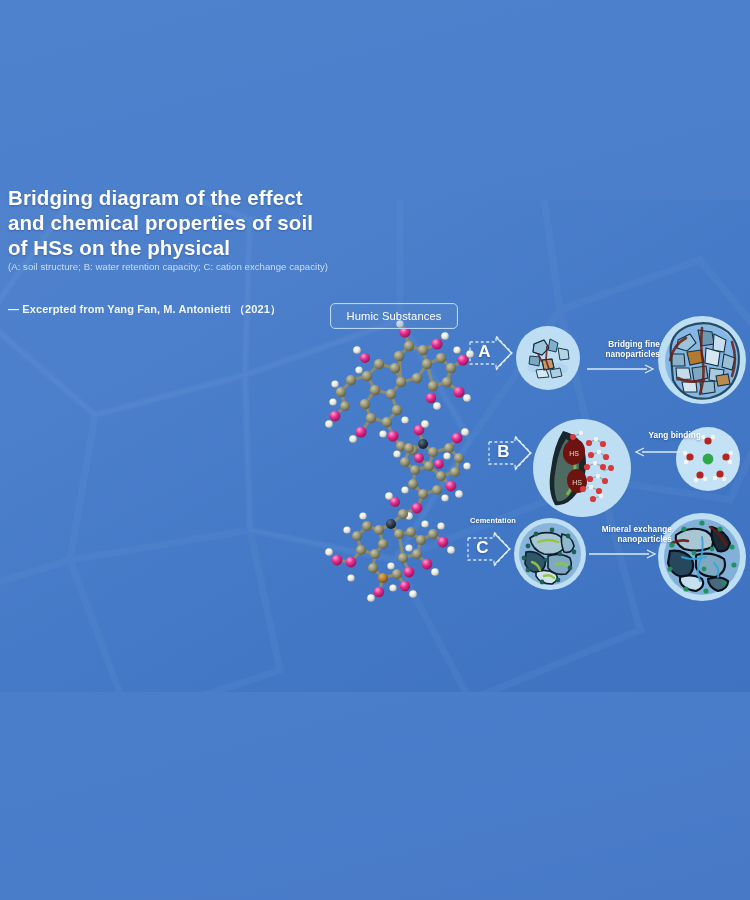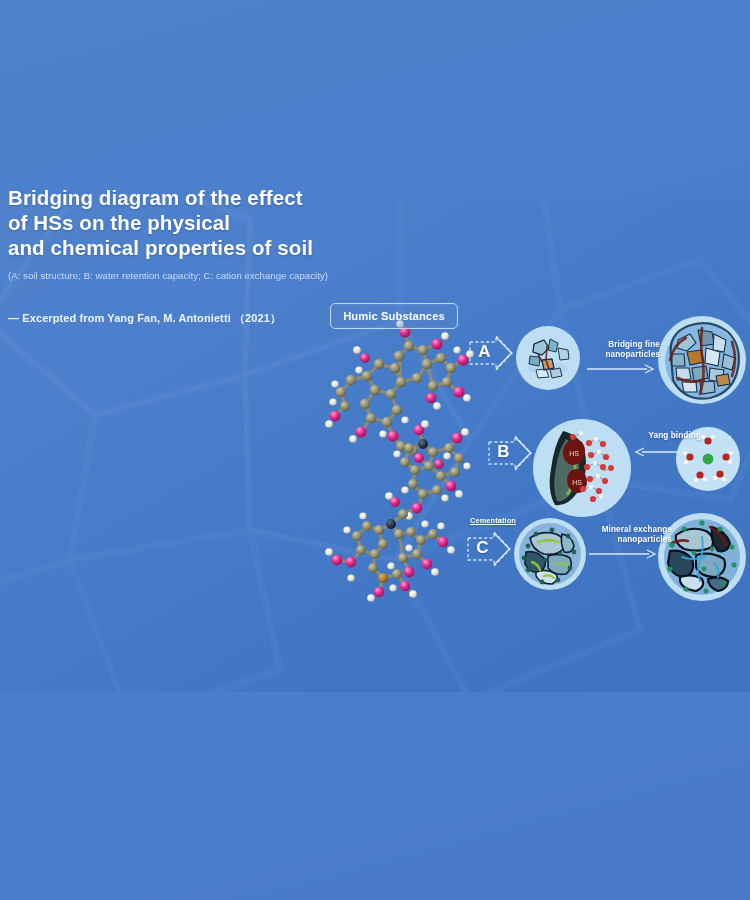--- a/index.html
+++ b/index.html
@@ -21,55 +21,55 @@
   
   .hexbg{position:absolute;inset:0;opacity:.30;}
 
   
   #textblock{position:absolute;left:8px;top:185px;width:340px;}
   .title{
     color:#ffffff;font-size:20.5px;line-height:25px;font-weight:bold;
     letter-spacing:.1px;text-shadow:0 1px 2px rgba(20,50,100,.35);
   }
   .subtitle{
-    margin-top:9px;color:#c8dcf5;font-size:9.6px;line-height:13px;
+    color:#c8dcf5;font-size:9.6px;line-height:13px;
     letter-spacing:.05px;
   }
   .cite{
     margin-top:29px;color:#eef4fd;font-size:11px;font-weight:bold;
     letter-spacing:.1px;
   }
 
   
   #pill{
     position:absolute;left:330px;top:303px;width:126px;height:24px;
     border:1.4px solid #b9d6f2;border-radius:5px;
     background:rgba(90,140,205,.28);
     display:flex;align-items:center;justify-content:center;
-    color:#ffffff;font-size:11.2px;font-weight:bold;letter-spacing:.1px;
+    color:#ffffff;font-size:11.2px;font-weight:normal;letter-spacing:.1px;
     box-shadow:0 0 0 1px rgba(255,255,255,.06) inset;
   }
 
   
   .marker{position:absolute;width:44px;height:36px;}
   .marker .lbl{
     position:absolute;left:0;top:0;width:33px;height:36px;
     display:flex;align-items:center;justify-content:center;
     color:#ffffff;font-size:17px;font-weight:bold;
     text-shadow:0 1px 2px rgba(20,50,100,.4);
   }
   .marker svg{position:absolute;left:0;top:0;}
 
   
   .arrlab{position:absolute;color:#ffffff;font-size:8.2px;font-weight:bold;
           line-height:10px;text-align:right;letter-spacing:.1px;
           text-shadow:0 1px 2px rgba(20,50,100,.45);}
 
   .cementlab{position:absolute;color:#ffffff;font-size:7.4px;font-weight:bold;
-             letter-spacing:.1px;text-shadow:0 1px 2px rgba(20,50,100,.45);text-decoration:underline;}
+             letter-spacing:.1px;text-shadow:0 1px 2px rgba(20,50,100,.45);}
 
   svg{display:block;overflow:visible;}
 </style>
 </head>
 <body>
 
 <div id="stage">
 
   <div id="figure">
 
@@ -507,22 +507,22 @@
     <svg style="position:absolute;left:589px;top:348px;" width="68" height="12">
       <line x1="0" y1="6" x2="60" y2="6" stroke="#dbe9fa" stroke-width="1.3"></line>
       <path d="M58,2 L66,6 L58,10" fill="none" stroke="#dbe9fa" stroke-width="1.3"></path>
     </svg>
 
   </div>
 
   <div id="textblock">
     <div class="title">
       <div>Bridging diagram of the effect</div>
+      <div>and chemical properties of soil</div>
       <div>of HSs on the physical</div>
-      <div>and chemical properties of soil</div>
     </div>
     <div class="subtitle">(A: soil structure; B: water retention capacity; C: cation exchange capacity)</div>
     <div class="cite">— Excerpted from Yang Fan, M. Antonietti （2021）</div>
   </div>
 
   <div id="pill">
     <span>Humic Substances</span>
   </div>
 
 </div>

